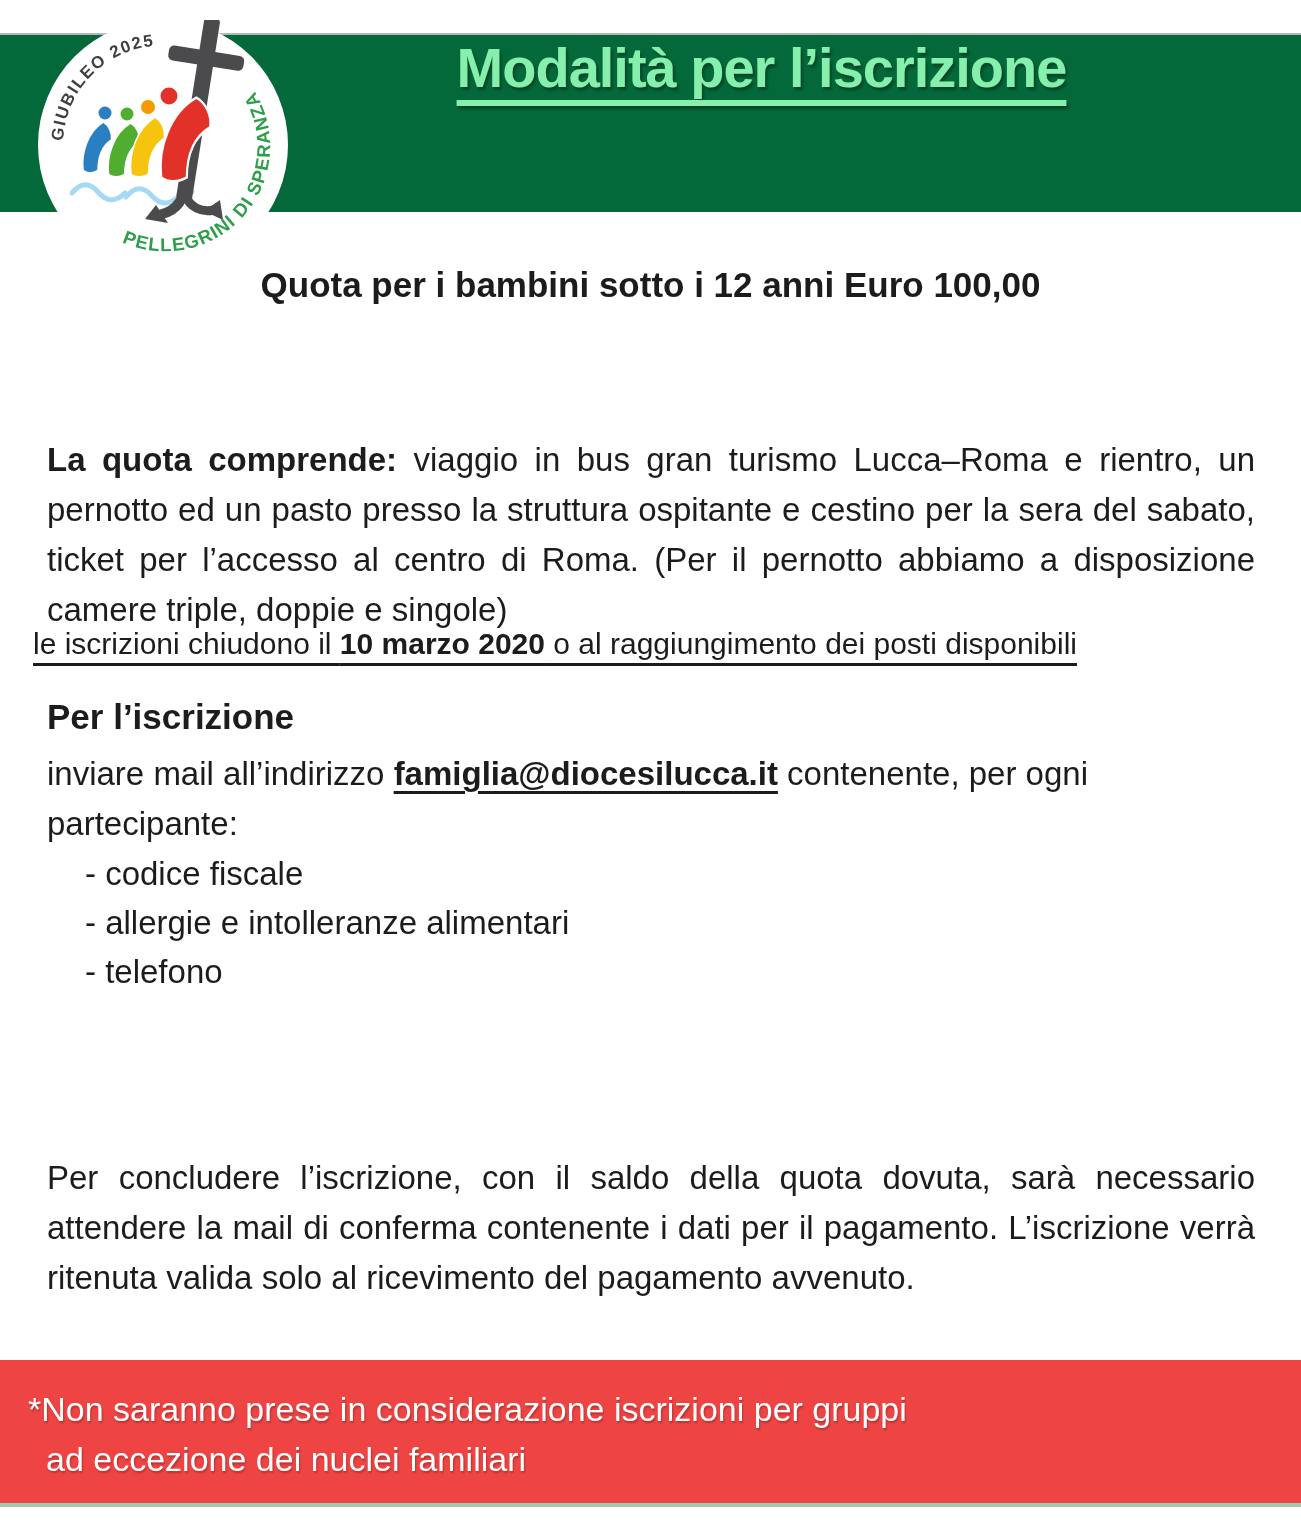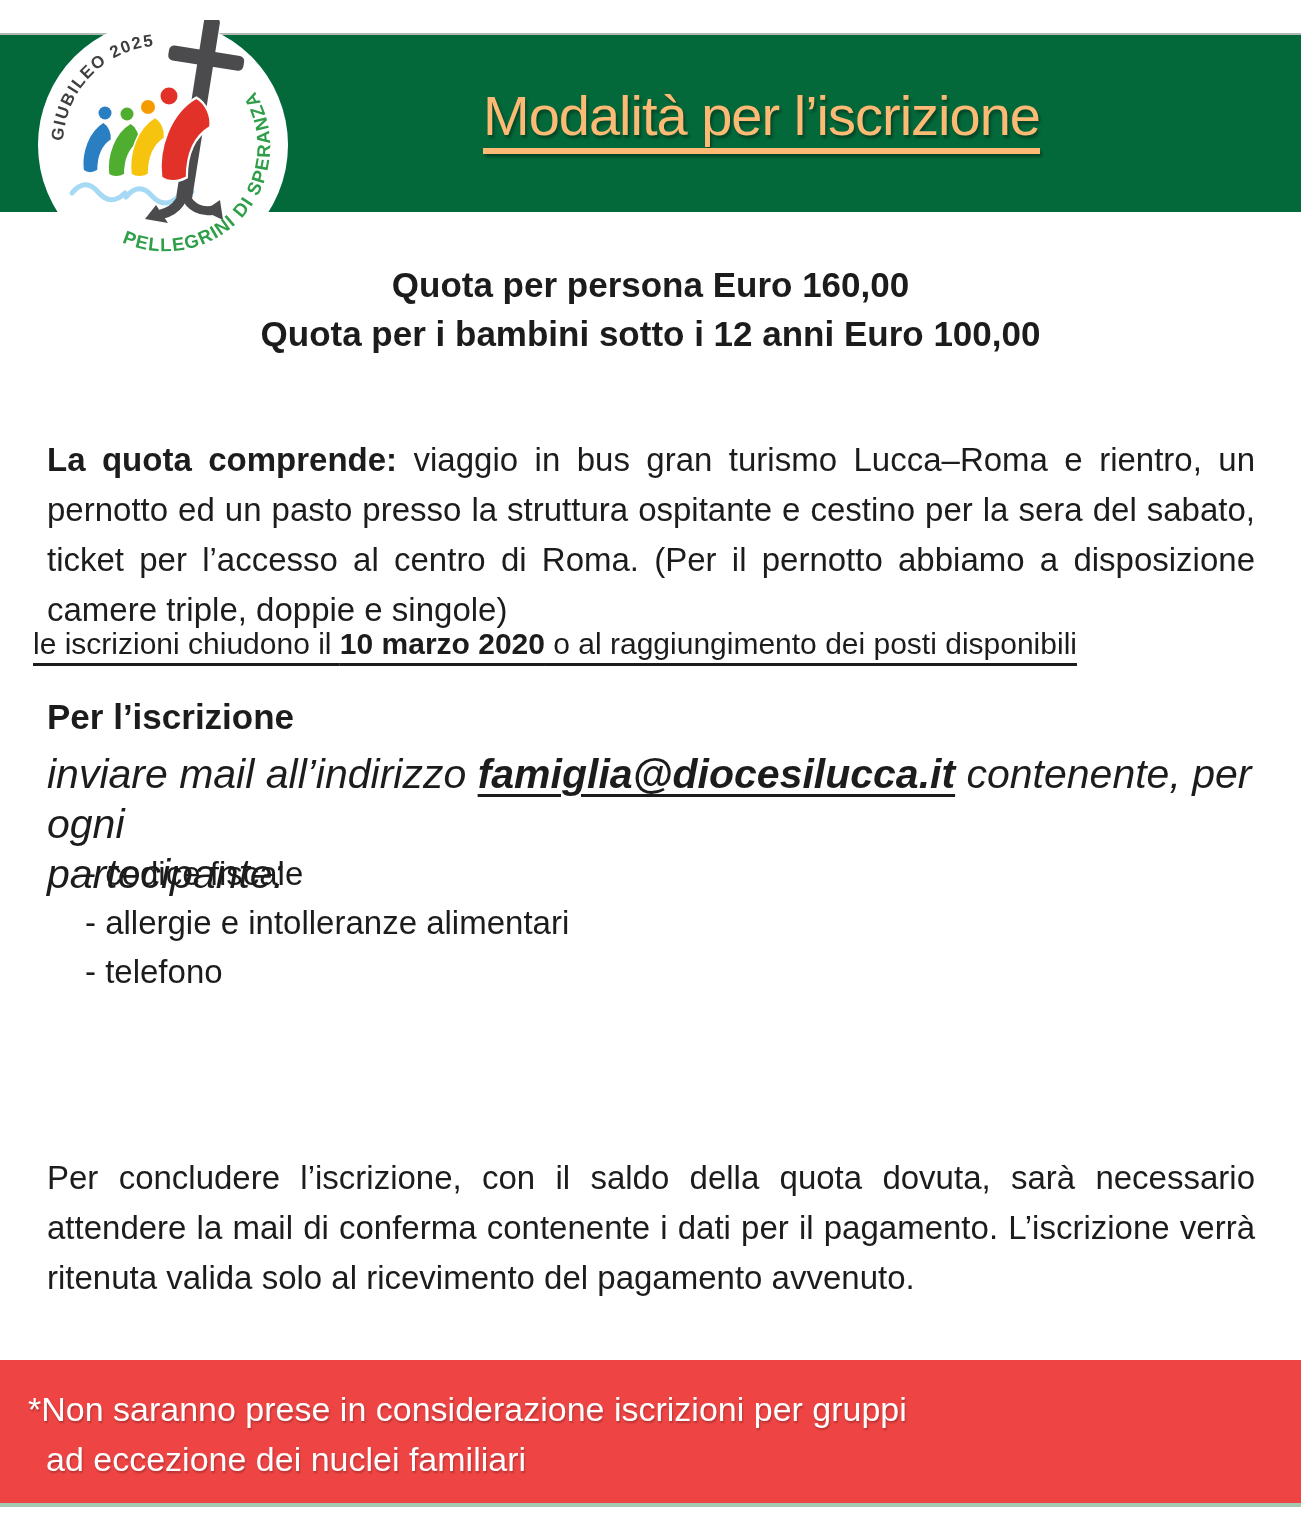--- a/index.html
+++ b/index.html
@@ -13,24 +13,23 @@
   }
   
   .top-banner{
     position:absolute;top:33px;left:0;width:100%;height:179px;
     background:#04693a;
     border-top:2px solid #b2b8b4;
     box-sizing:border-box;
   }
   .page-title{
     padding-left:222px;
-    padding-top:48px;
     text-align:center;
-    font-size:56px;font-weight:normal;letter-spacing:-1px;
-    color:#fdba74;
+    font-size:56px;font-weight:bold;letter-spacing:-1px;
+    color:#86efac;
     text-decoration:underline;
     text-decoration-thickness:6px;
     text-underline-offset:13px;
     text-shadow:2px 3px 3px rgba(0,0,0,0.35);
     white-space:nowrap;
   }
   
   .logo{position:absolute;left:38px;top:20px;width:250px;height:250px;}
   
   .pricing{
@@ -47,21 +46,21 @@
     text-decoration:underline;
     text-decoration-thickness:3px;
     text-underline-offset:9px;
   }
   .reg-heading{
     position:absolute;top:697px;left:47px;
     font-size:35px;font-weight:bold;
   }
   .reg-instruction{
     position:absolute;top:749px;left:47px;width:1208px;
-    font-size:41px;line-height:50px;font-style:italic;
+    font-size:33px;line-height:50px;
   }
   .reg-list{
     position:absolute;top:849px;left:85px;
     font-size:33px;line-height:49px;
     list-style:none;margin:0;padding:0;
   }
   .confirmation{
     position:absolute;top:1120px;left:47px;width:1208px;
     font-size:33px;line-height:50px;text-align:justify;
   }
@@ -134,21 +133,20 @@
       <text font-family="Liberation Sans, sans-serif" font-size="17" font-weight="bold" fill="#3f3f41" letter-spacing="1.5">
         <textPath href="#arcTop">GIUBILEO 2025</textPath>
       </text>
       <text font-family="Liberation Sans, sans-serif" font-size="18.5" font-weight="bold" fill="#2f9e49" letter-spacing="1.2">
         <textPath href="#arcBottom">PELLEGRINI DI SPERANZA</textPath>
       </text>
     </svg>
   </div>
 
   <div class="pricing">
-    <div>Quota per persona Euro 160,00</div>
     <div>Quota per i bambini sotto i 12 anni Euro 100,00</div>
   </div>
 
   <p class="includes"><span class="b">La quota comprende:</span><span> viaggio in bus gran turismo Lucca–Roma e rientro, un pernotto ed un pasto presso la struttura ospitante e cestino per la sera del sabato, ticket per l’accesso al centro di Roma. (Per il pernotto abbiamo a disposizione camere triple, doppie e singole)</span></p>
 
   <div class="deadline"><span>le iscrizioni chiudono il </span><span class="b">10 marzo 2020</span><span> o al raggiungimento dei posti disponibili</span></div>
 
   <div class="reg-heading">Per l’iscrizione</div>
 
   <div class="reg-instruction">

